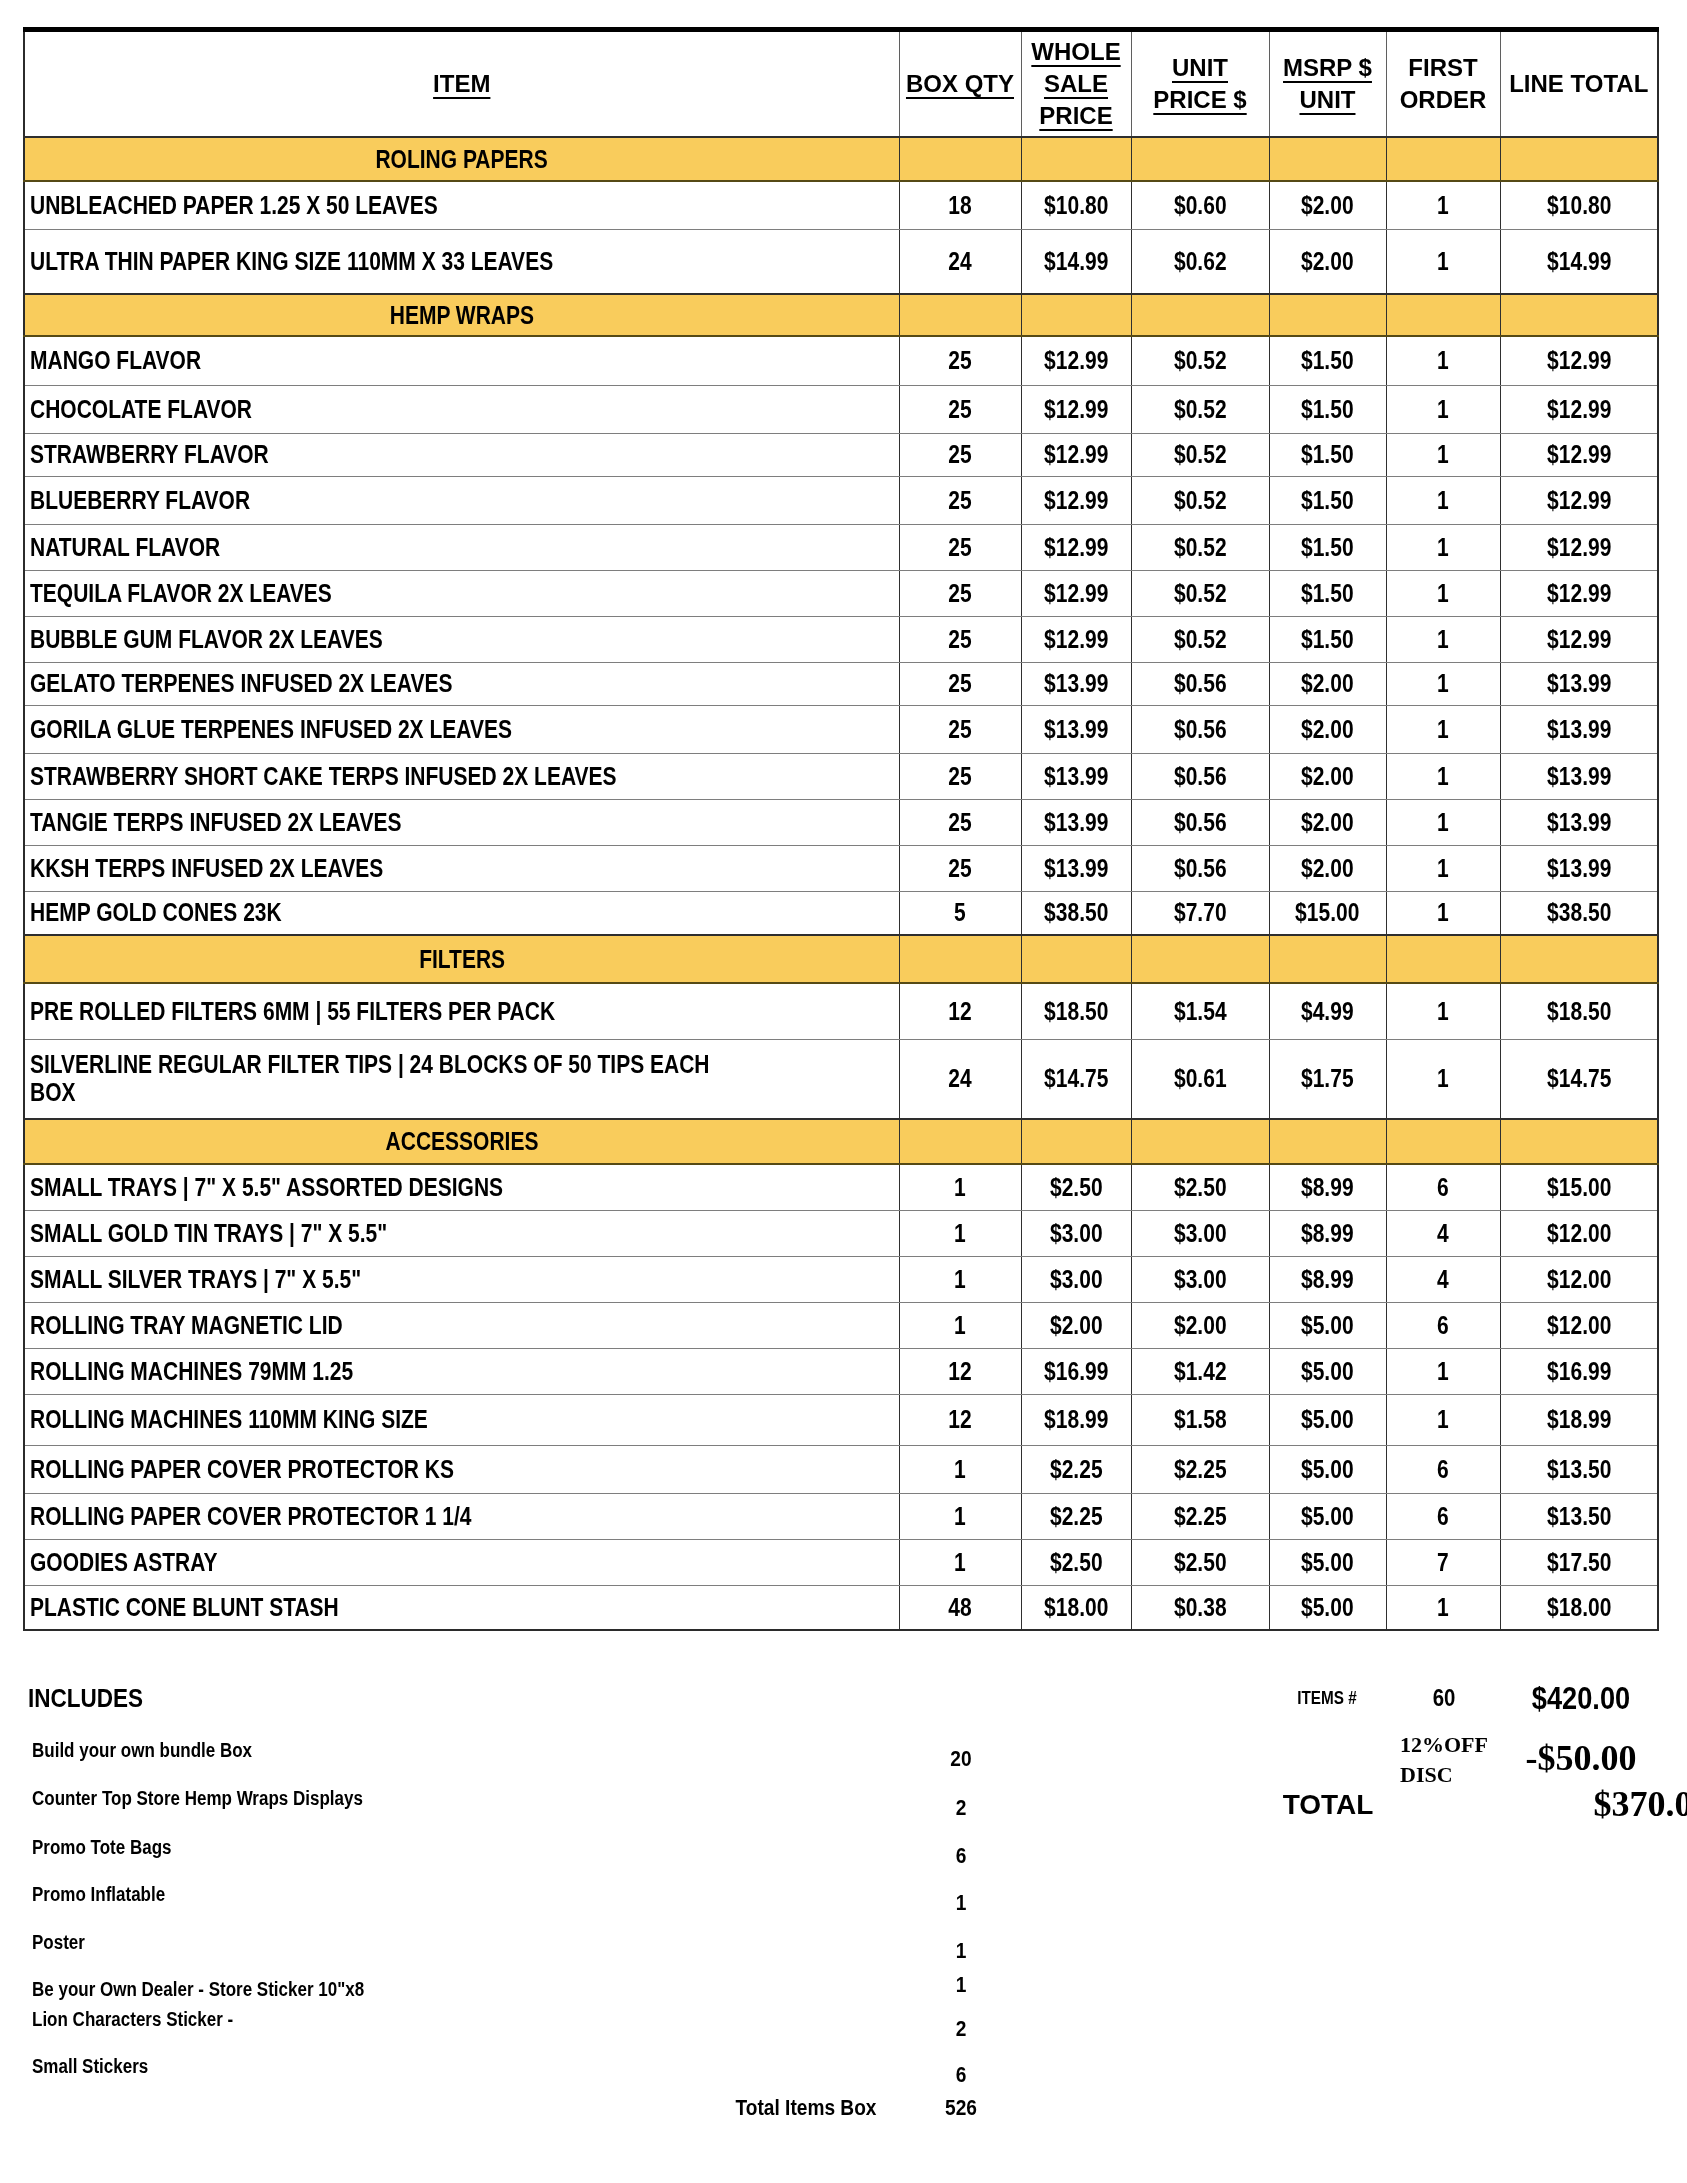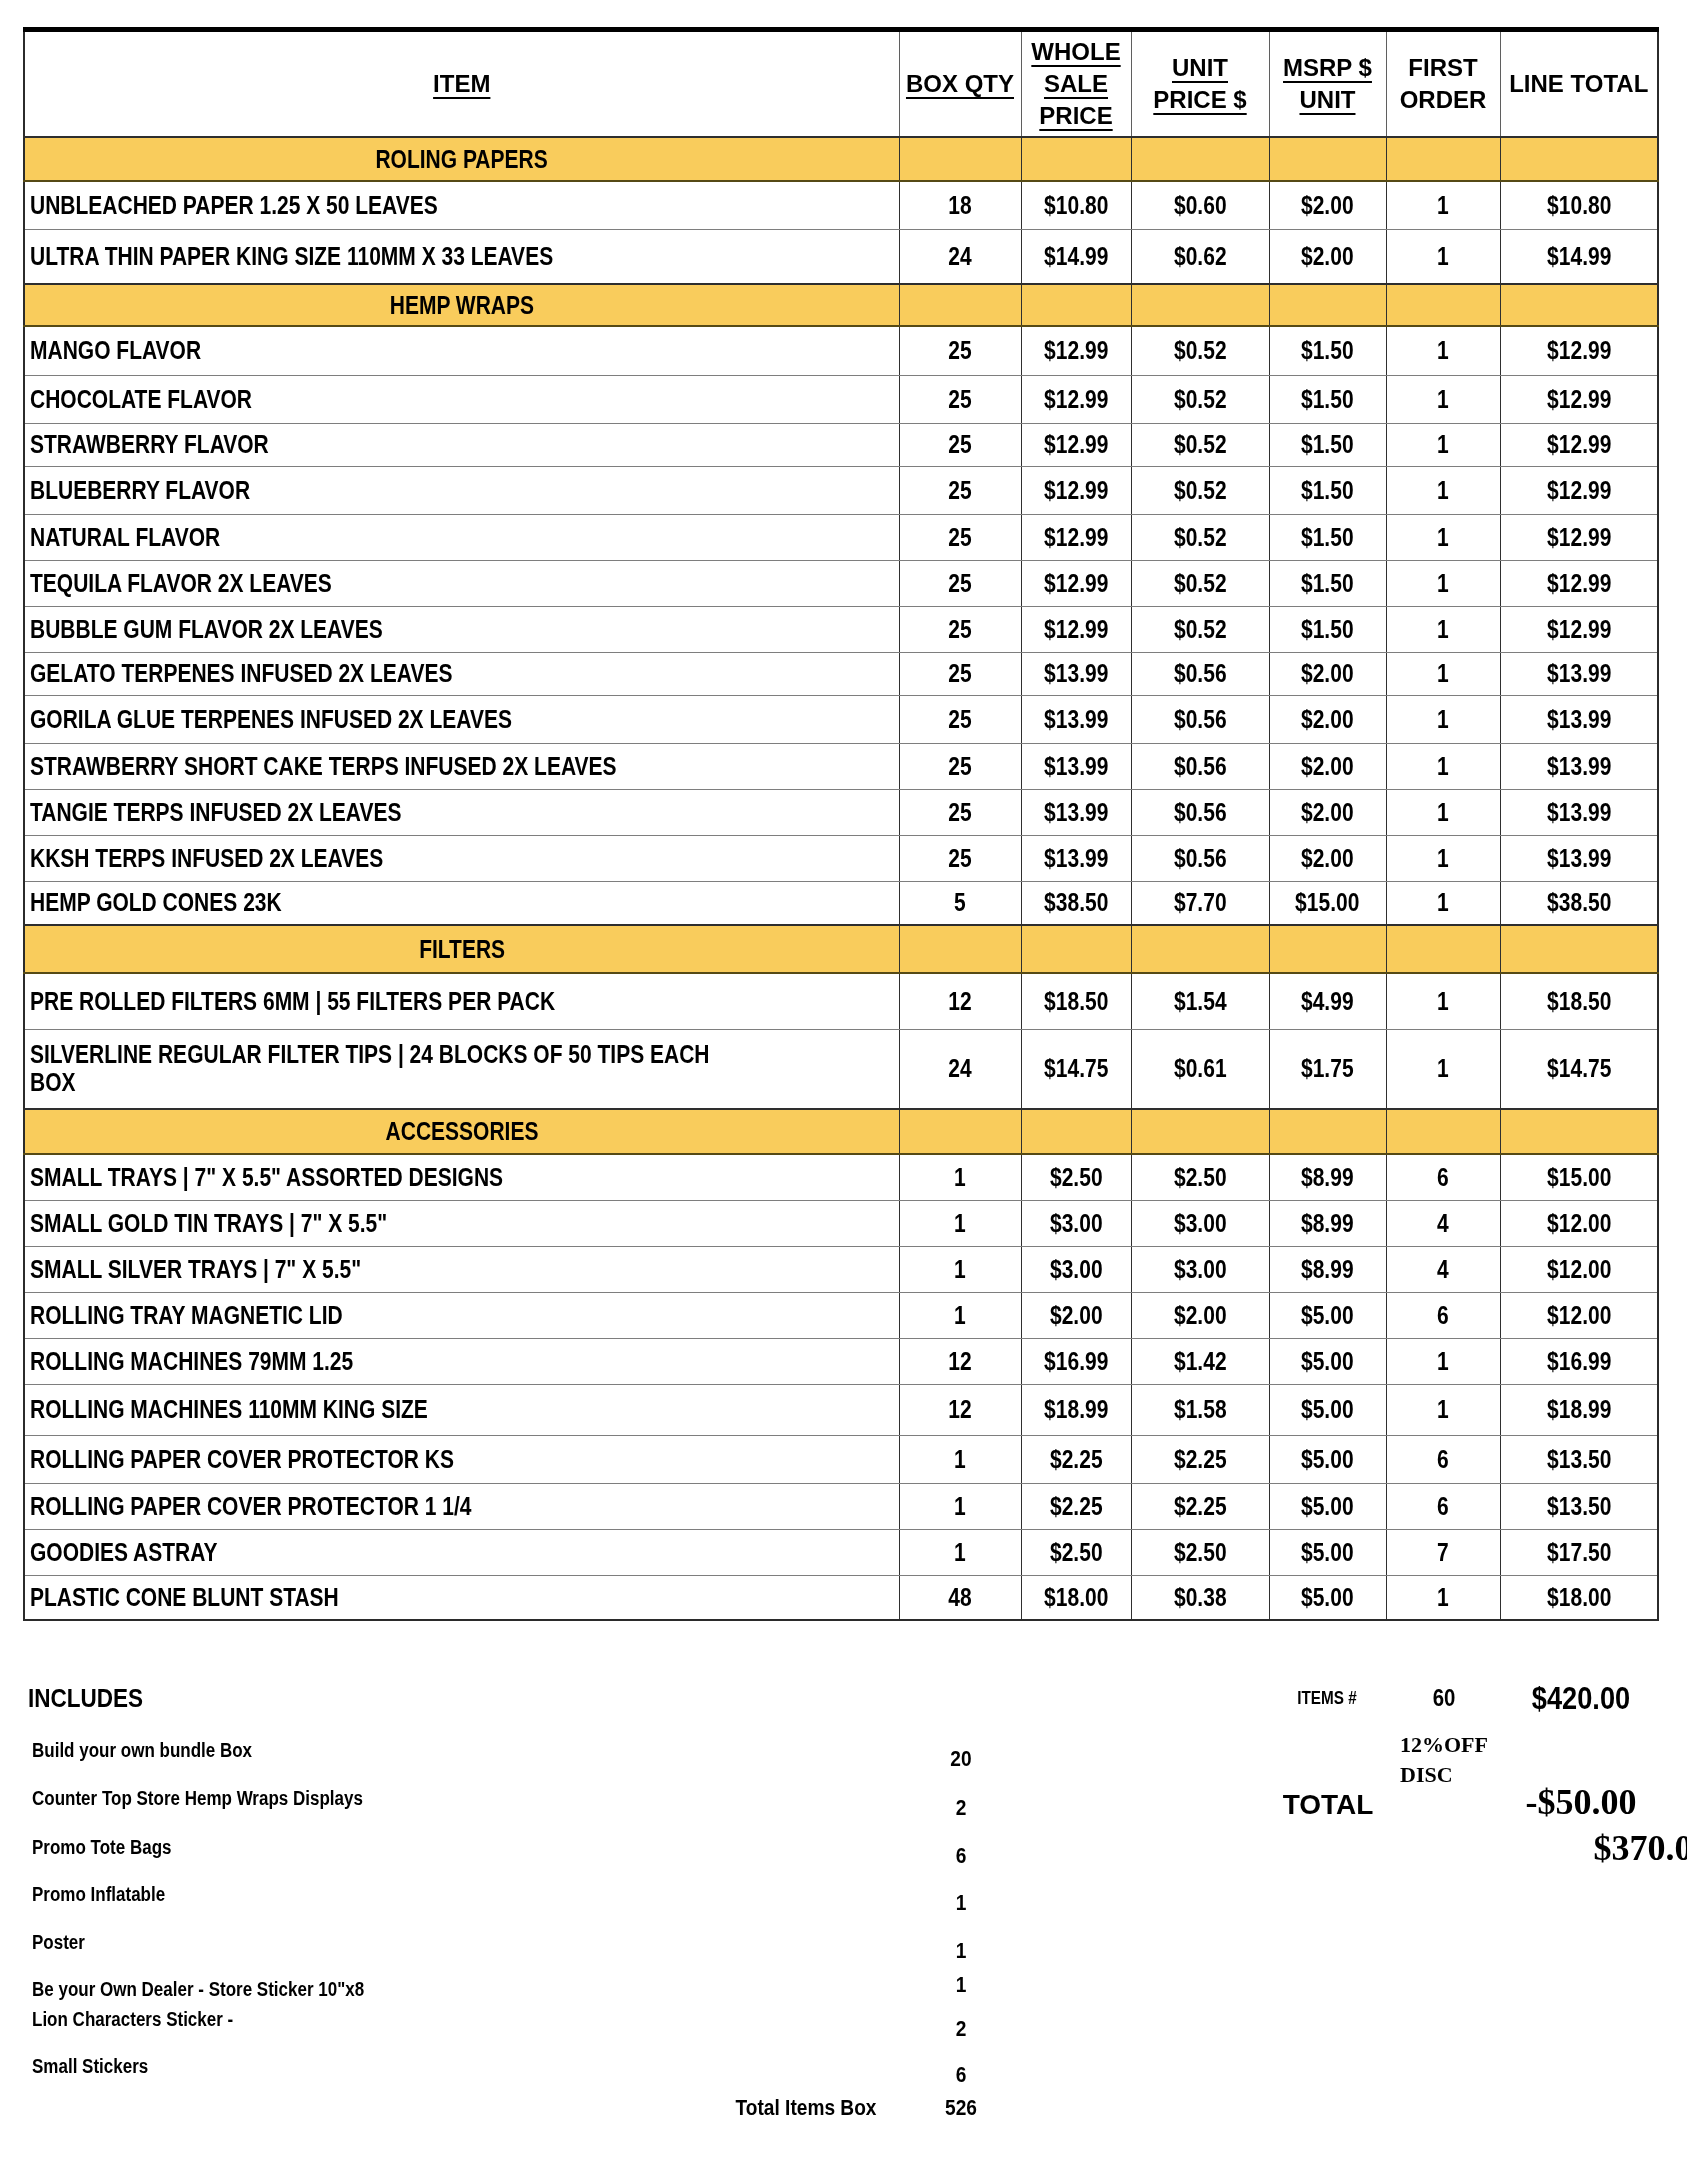--- a/index.html
+++ b/index.html
@@ -31,21 +31,21 @@
   .cx-c{transform-origin:50% 50%;}
   .hdr{display:inline-block;white-space:pre-line;}
   
   .abs{position:absolute;white-space:pre-line;}
   .bl{transform:translateY(-50%) scaleX(0.85);transform-origin:left center;}
   .bc{transform:translate(-50%,-50%) scaleX(0.85);text-align:center;}
   .bn{transform:translate(-50%,-50%);text-align:left;}
   .serif{font-family:"Liberation Serif",serif;}
   .f27{font-size:18px;} .f30{font-size:20px;} .f33{font-size:22px;line-height:1.38;}
   .f34{font-size:22.5px;} .f36{font-size:24px;} .f40{font-size:26.5px;}
-  .f42{font-size:28px;} .f48{font-size:32px;} .f54{font-size:36px;margin-top:44px;}
+  .f42{font-size:28px;} .f48{font-size:32px;} .f54{font-size:36px;}
 </style>
 </head>
 <body>
 
 <div id="table-wrap">
   <table>
     <colgroup>
       <col style="width:875px">
         <col style="width:122px">
         <col style="width:110px">
@@ -82,21 +82,21 @@
         </tr>
         <tr style="height: 48px;">
           <td class="l"><span class="cx">UNBLEACHED PAPER  1.25  X 50 LEAVES</span></td>
           <td class="c"><span class="cx cx-c">18</span></td>
           <td class="c"><span class="cx cx-c">$10.80</span></td>
           <td class="c"><span class="cx cx-c">$0.60</span></td>
           <td class="c"><span class="cx cx-c">$2.00</span></td>
           <td class="c"><span class="cx cx-c">1</span></td>
           <td class="c"><span class="cx cx-c">$10.80</span></td>
         </tr>
-        <tr style="height: 55px;">
+        <tr style="height: 65px;">
           <td class="l"><span class="cx">ULTRA THIN PAPER KING SIZE  110MM X 33 LEAVES</span></td>
           <td class="c"><span class="cx cx-c">24</span></td>
           <td class="c"><span class="cx cx-c">$14.99</span></td>
           <td class="c"><span class="cx cx-c">$0.62</span></td>
           <td class="c"><span class="cx cx-c">$2.00</span></td>
           <td class="c"><span class="cx cx-c">1</span></td>
           <td class="c"><span class="cx cx-c">$14.99</span></td>
         </tr>
         <tr class="section" style="height: 42px;">
           <td class="c"><span class="cx cx-c">HEMP WRAPS</span></td>

